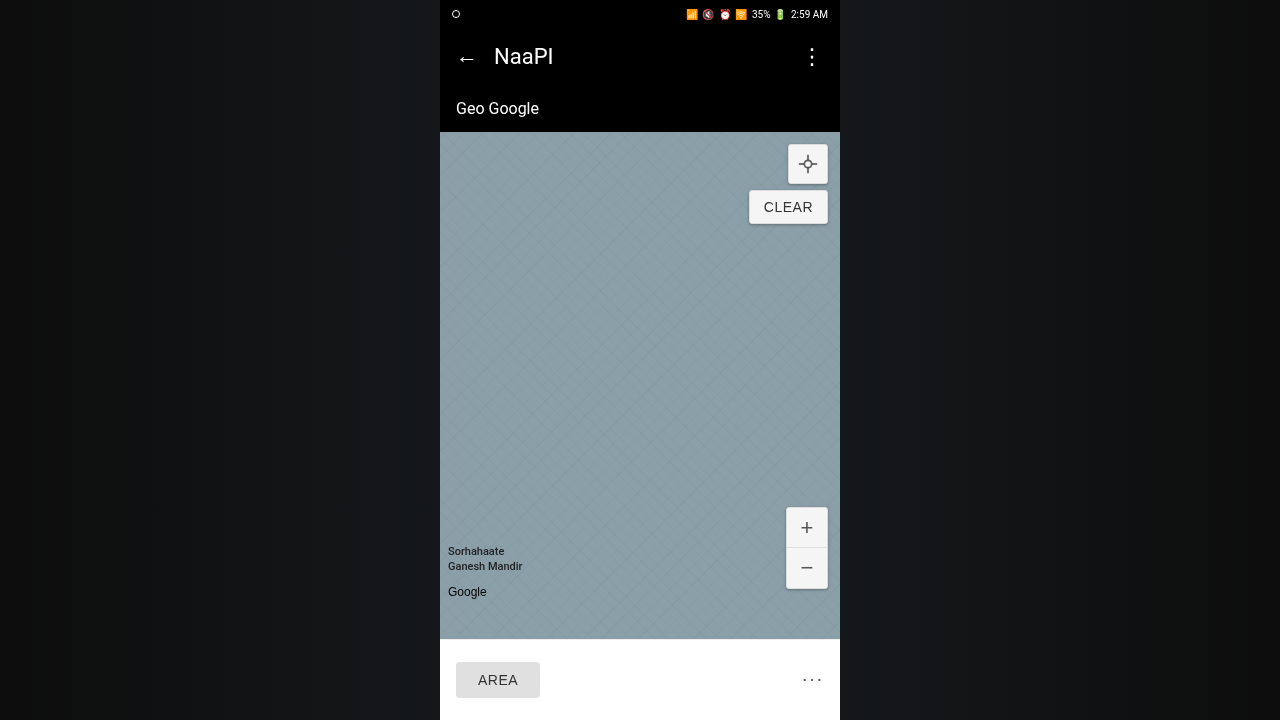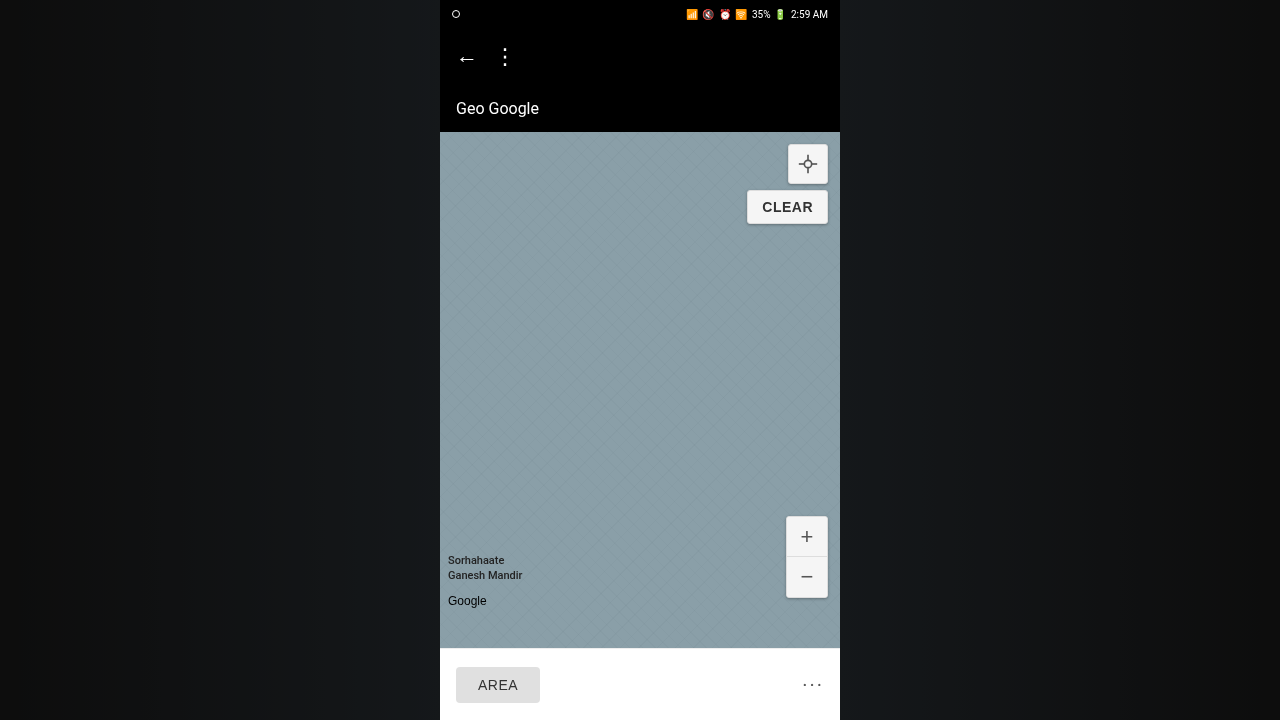--- a/index.html
+++ b/index.html
@@ -186,21 +186,21 @@
     
     .clear-btn {
       position: absolute;
       top: 58px;
       right: 12px;
       background: #f5f5f5;
       border: 1px solid #ddd;
       border-radius: 3px;
       padding: 8px 14px;
       font-size: 14px;
-      font-weight: 700;
+      font-weight: 400;
       color: #333;
       cursor: pointer;
       box-shadow: 0 1px 3px rgba(0,0,0,0.3);
       letter-spacing: 0.5px;
     }
 
     
     .zoom-controls {
       position: absolute;
       bottom: 50px;
@@ -224,21 +224,21 @@
       cursor: pointer;
       background: #f5f5f5;
       border: none;
     }
     .zoom-btn:first-child {
       border-bottom: 1px solid #ddd;
     }
 
     
     .bottom-bar {
-      height: 72px;
+      height: 81px;
       background: #fff;
       display: flex;
       align-items: center;
       padding: 0 16px;
       border-top: 1px solid #eee;
     }
     .area-btn {
       background: #e0e0e0;
       border: none;
       border-radius: 4px;
@@ -282,20 +282,21 @@
       <span>⏰</span>
       <span>🛜</span>
       <span>35%</span>
       <span>🔋</span>
       <span>2:59 AM</span>
     </div>
   </div>
 
   <div class="app-bar">
     <span class="back-icon">←</span>
+    <span class="app-title">NaaPI</span>
     <span class="menu-icon">⋮</span>
   </div>
 
   <div class="sub-header">
     <span class="sub-header-title">Geo Google</span>
   </div>
 
   <div class="map-area">
     <div class="map-bg"></div>
     <div class="map-texture"></div>

